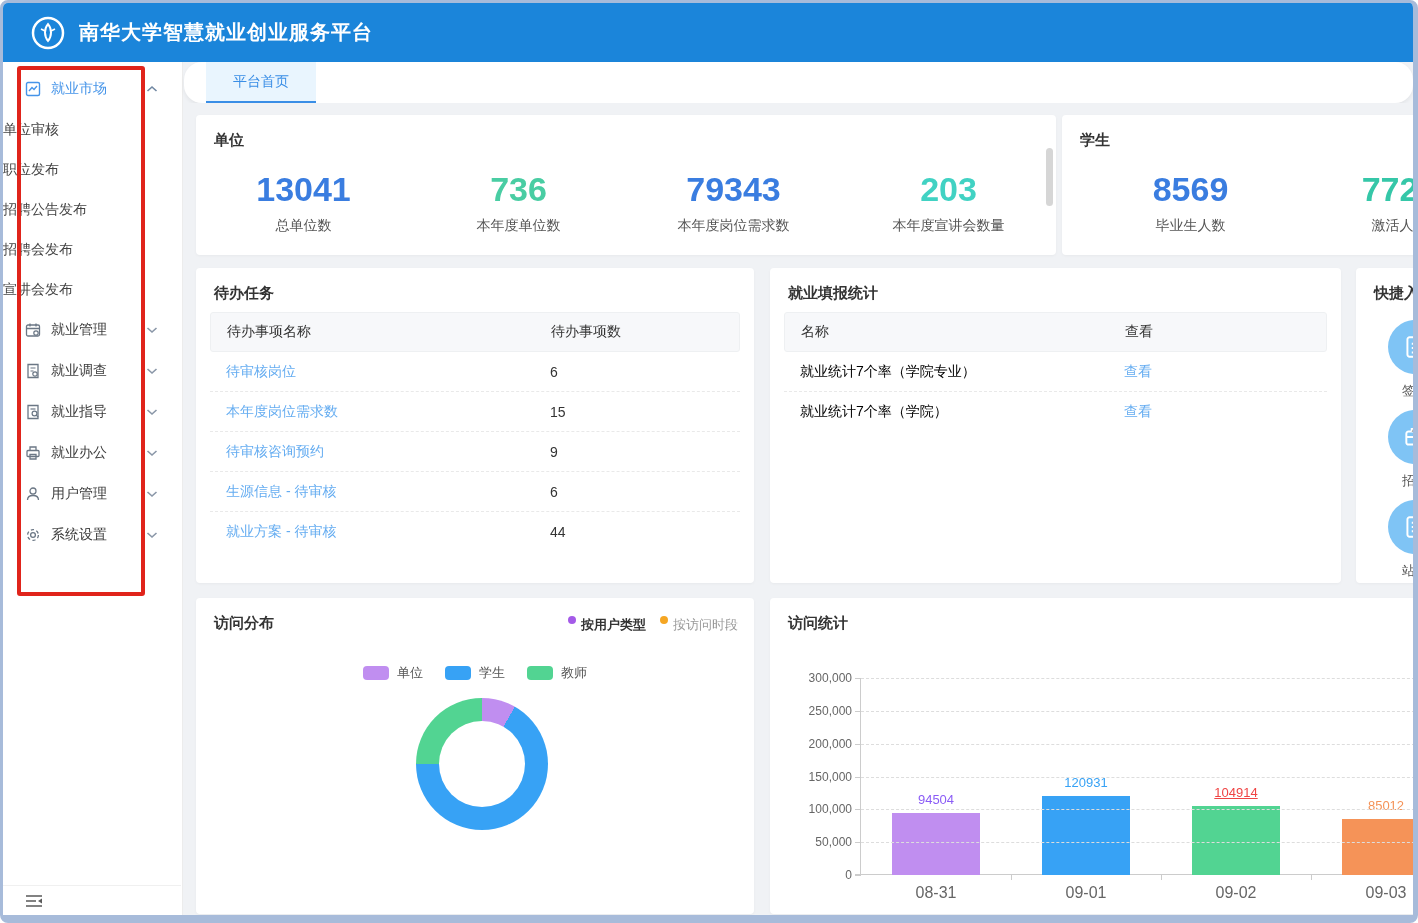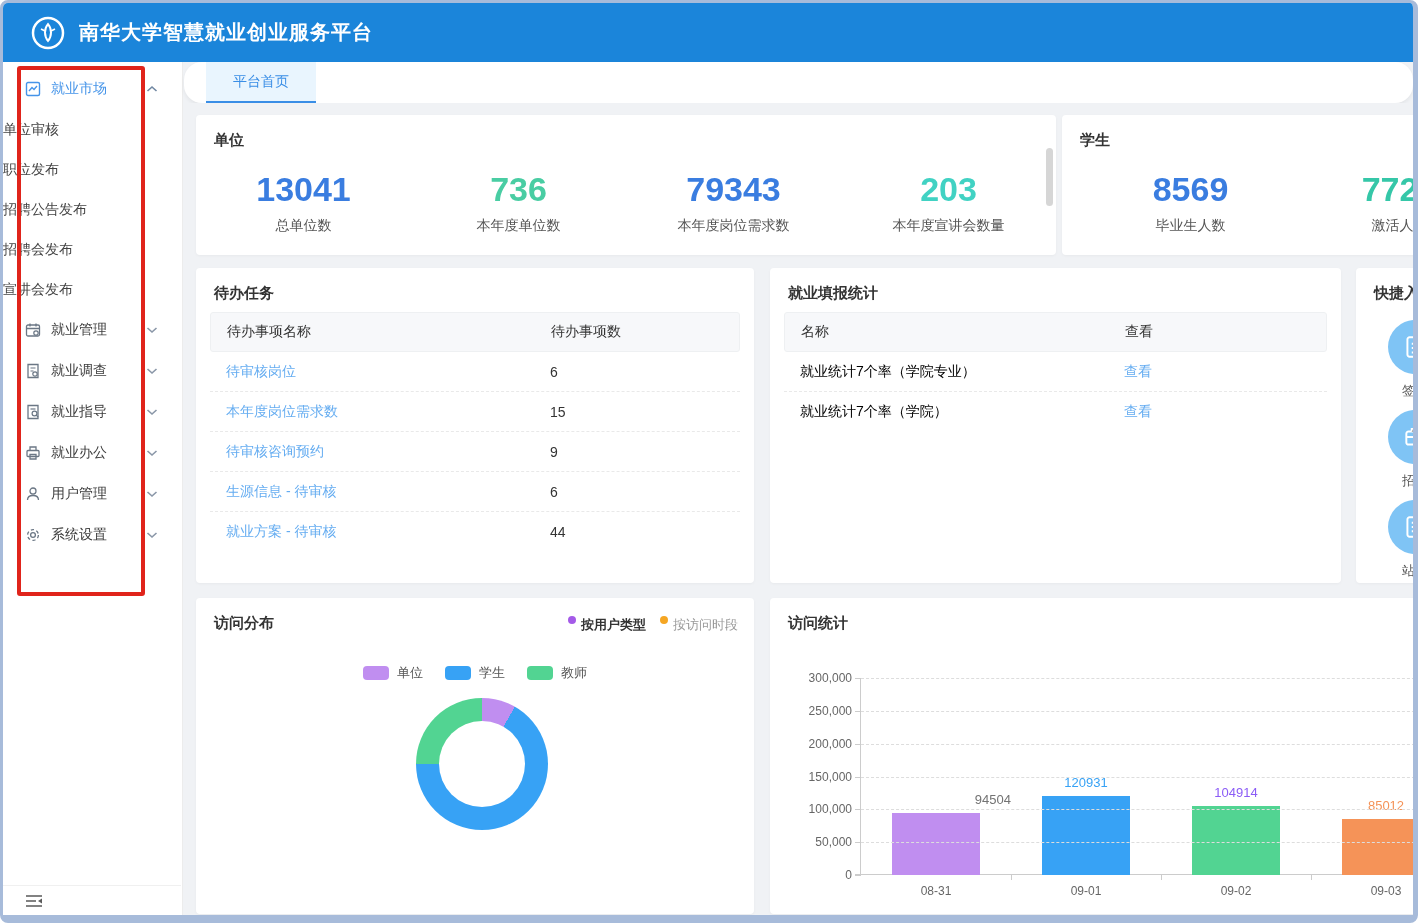--- a/index.html
+++ b/index.html
@@ -60,21 +60,21 @@
   #bar-plot { position:absolute; left:90px; top:80px; width:600px; height:197px; border-left:1px solid #ccc; }
   .gridline { position:absolute; left:0; right:0; height:0; border-top:1px dashed #ddd; }
   .axis-x { position:absolute; left:-6px; right:0; bottom:0; border-top:1px solid #ccc; }
   .ylab { position:absolute; right:608px; width:70px; text-align:right; font-size:12px; color:#666; }
   .ytick { position:absolute; left:-6px; width:6px; height:0; border-top:1px solid #ccc; }
   #bar-slots { position:absolute; left:0; bottom:0; width:600px; height:197px; display:flex; }
   .slot { width:150px; position:relative; }
   .bar { position:absolute; left:31px; width:88px; bottom:0; }
   .bar-val { position:absolute; left:0; width:150px; text-align:center; font-size:13px; }
   .xtick { position:absolute; top:197px; width:0; height:5px; border-left:1px solid #ccc; }
-  .xlab { position:absolute; top:206px; width:150px; text-align:center; font-size:12px; color:#666; }
+  .xlab { position:absolute; top:206px; width:150px; text-align:center; font-size:16px; color:#666; }
   svg { display:block; }
 </style>
 </head>
 <body>
 
 <div id="window">
 
   <div id="header">
     <svg id="logo" viewBox="0 0 34 34">
       <circle cx="17" cy="17" r="15" fill="none" stroke="#fff" stroke-width="2.5"></circle>
@@ -359,33 +359,33 @@
       <div id="donut" style="background: conic-gradient(rgb(192, 142, 240) 0%, rgb(192, 142, 240) 8.3%, rgb(55, 162, 245) 8.3%, rgb(55, 162, 245) 75%, rgb(82, 212, 146) 75%, rgb(82, 212, 146) 100%);"></div>
     </div>
 
     <div class="card" style="left:586px; top:495px; width:866px; height:316px;">
       <div class="card-title">访问统计</div>
       <div id="bar-plot">
         <div class="axis-x"></div>
         <div id="bar-slots">
             <div class="slot">
               <div class="bar" style="height: 62px; background: rgb(192, 142, 240);"></div>
-              <div class="bar-val" style="bottom: 68px; color: #737373; text-align: right;">94504</div>
+              <div class="bar-val" style="bottom: 68px; color: #8b5cf6;">94504</div>
               <div class="xlab">08-31</div>
               <div class="xtick" style="left: 150px;"></div>
             </div>
             <div class="slot">
               <div class="bar" style="height: 79px; background: rgb(55, 162, 245);"></div>
               <div class="bar-val" style="bottom: 85px; color: rgb(55, 162, 245);">120931</div>
               <div class="xlab">09-01</div>
               <div class="xtick" style="left: 150px;"></div>
             </div>
             <div class="slot">
               <div class="bar" style="height: 69px; background: rgb(82, 212, 146);"></div>
-              <div class="bar-val" style="bottom: 75px; color: #8b5cf6;">104914</div>
+              <div class="bar-val" style="bottom: 75px; color: #ef4444; text-decoration: underline;">104914</div>
               <div class="xlab">09-02</div>
               <div class="xtick" style="left: 150px;"></div>
             </div>
             <div class="slot">
               <div class="bar" style="height: 56px; background: rgb(245, 147, 88);"></div>
               <div class="bar-val" style="bottom: 62px; color: rgb(245, 147, 88);">85012</div>
               <div class="xlab">09-03</div>
             </div>
           </div>
       <div class="ylab" style="top: 190px;">0</div>

